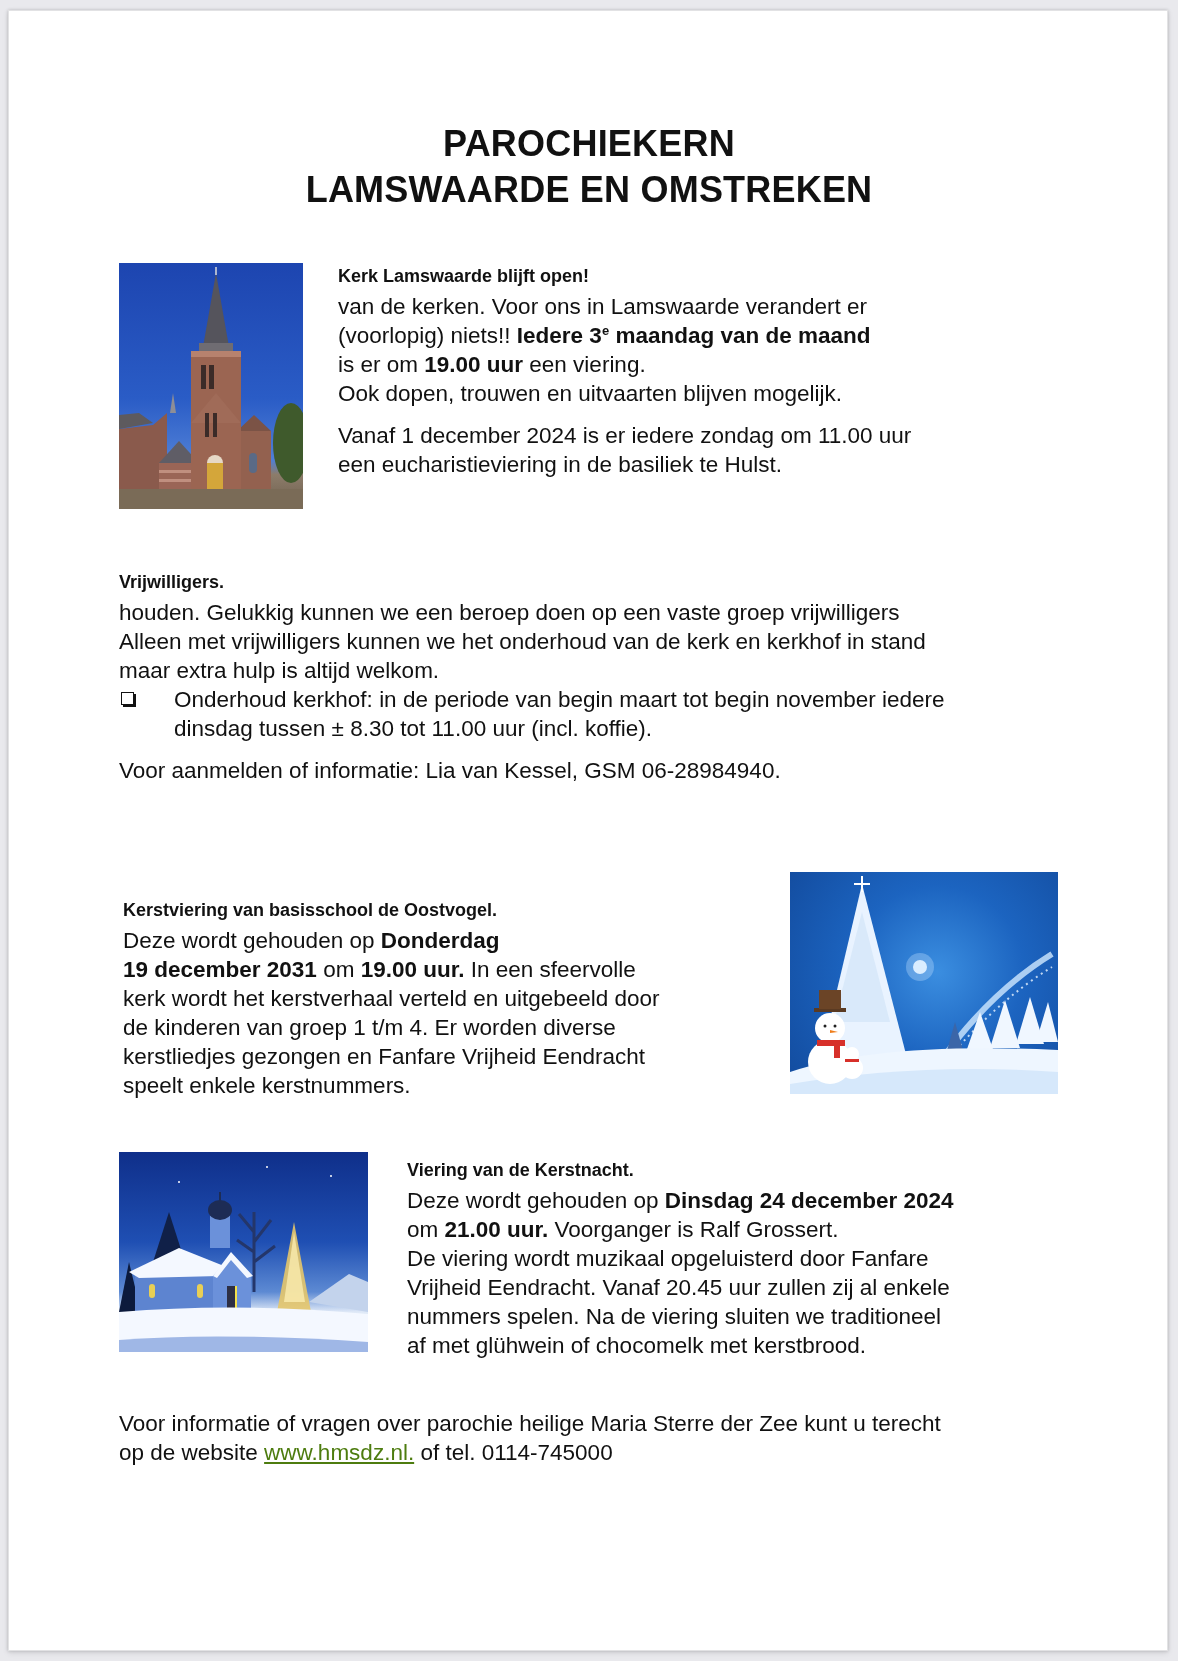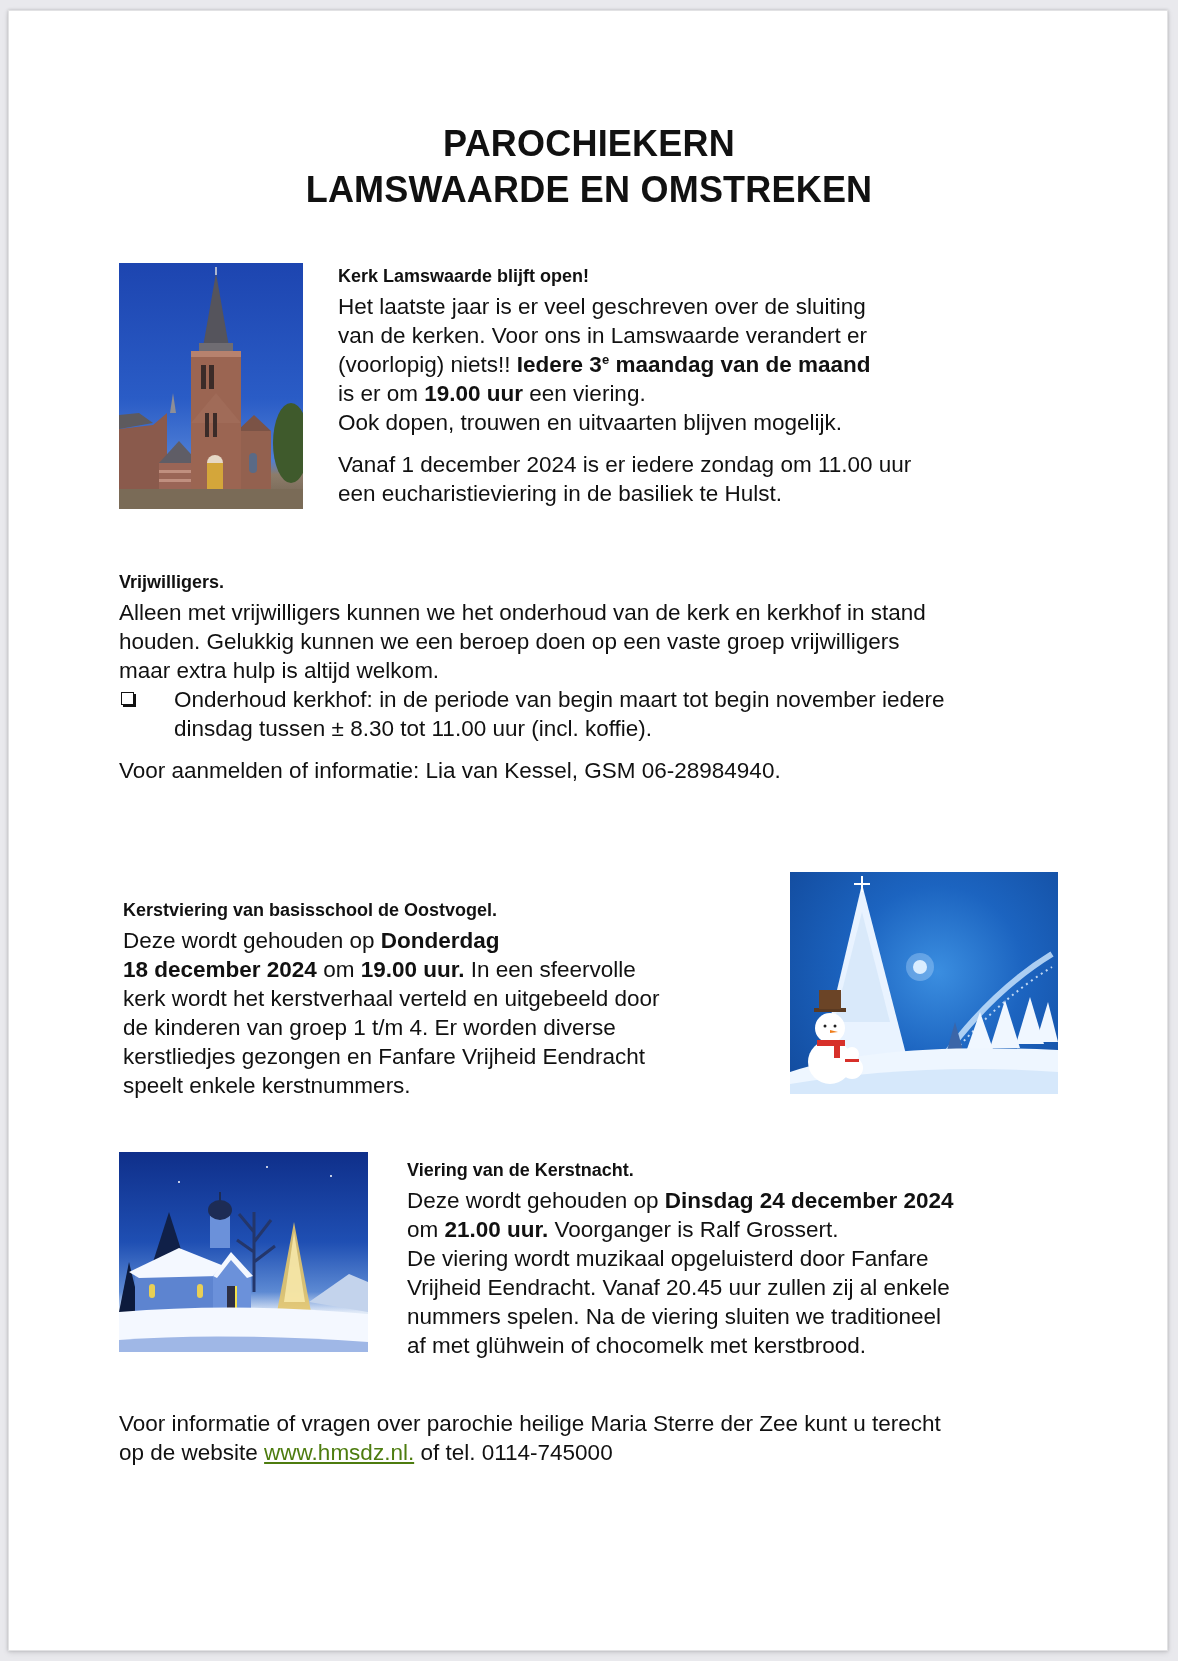--- a/index.html
+++ b/index.html
@@ -101,48 +101,47 @@
       <polygon points="97,10 84,84 110,84" fill="#55545c"></polygon>
       <rect x="80" y="80" width="34" height="8" fill="#6f6c72"></rect>
       <line x1="97" y1="4" x2="97" y2="12" stroke="#ddd" stroke-width="1.5"></line>
 
       <polygon points="54,130 51,150 57,150" fill="#8e8e96"></polygon>
     </svg>
   </div>
 
   <div class="abs body-text" style="left:329px; top:250px; width:700px;">
     <div class="heading">Kerk Lamswaarde blijft open!</div>
-    <div>Het laatste jaar is er veel geschreven over de sluiting</div>
     <div>van de kerken. Voor ons in Lamswaarde verandert er</div>
     <div><span>(voorlopig) niets!! </span><b>Iedere 3</b><sup>e</sup><b> maandag van de maand</b></div>
     <div><span>is er om </span><b>19.00 uur</b><span> een viering.</span></div>
     <div>Ook dopen, trouwen en uitvaarten blijven mogelijk.</div>
     <div class="para-gap"></div>
     <div>Vanaf 1 december 2024 is er iedere zondag om 11.00 uur</div>
     <div>een eucharistieviering in de basiliek te Hulst.</div>
   </div>
 
   <div class="abs body-text" style="left:110px; top:556px; width:960px;">
     <div class="heading">Vrijwilligers.</div>
+    <div>houden. Gelukkig kunnen we een beroep doen op een vaste groep vrijwilligers</div>
     <div>Alleen met vrijwilligers kunnen we het onderhoud van de kerk en kerkhof in stand</div>
-    <div>houden. Gelukkig kunnen we een beroep doen op een vaste groep vrijwilligers</div>
     <div>maar extra hulp is altijd welkom.</div>
     <div style="position:relative; padding-left:55px;">
       <span class="bullet" style="left:2px; top:7px;"></span>
       <div>Onderhoud kerkhof: in de periode van begin maart tot begin november iedere</div>
       <div>dinsdag tussen ± 8.30 tot 11.00 uur (incl. koffie).</div>
     </div>
     <div class="para-gap"></div>
     <div>Voor aanmelden of informatie: Lia van Kessel, GSM 06-28984940.</div>
   </div>
 
   <div class="abs body-text" style="left:114px; top:884px; width:640px;">
     <div class="heading">Kerstviering van basisschool de Oostvogel.</div>
     <div><span>Deze wordt gehouden op </span><b>Donderdag</b></div>
-    <div><b>18 december 2024</b><span> om </span><b>19.00 uur.</b><span> In een sfeervolle</span></div>
+    <div><b>19 december 2031</b><span> om </span><b>19.00 uur.</b><span> In een sfeervolle</span></div>
     <div>kerk wordt het kerstverhaal verteld en uitgebeeld door</div>
     <div>de kinderen van groep 1 t/m 4. Er worden diverse</div>
     <div>kerstliedjes gezongen en Fanfare Vrijheid Eendracht</div>
     <div>speelt enkele kerstnummers.</div>
   </div>
 
   <div class="photo snowman">
     <svg width="268" height="222" viewBox="0 0 268 222">
       <circle cx="130" cy="95" r="7" fill="#e8f4ff"></circle>
       <circle cx="130" cy="95" r="14" fill="#bfe0ff" opacity="0.35"></circle>

